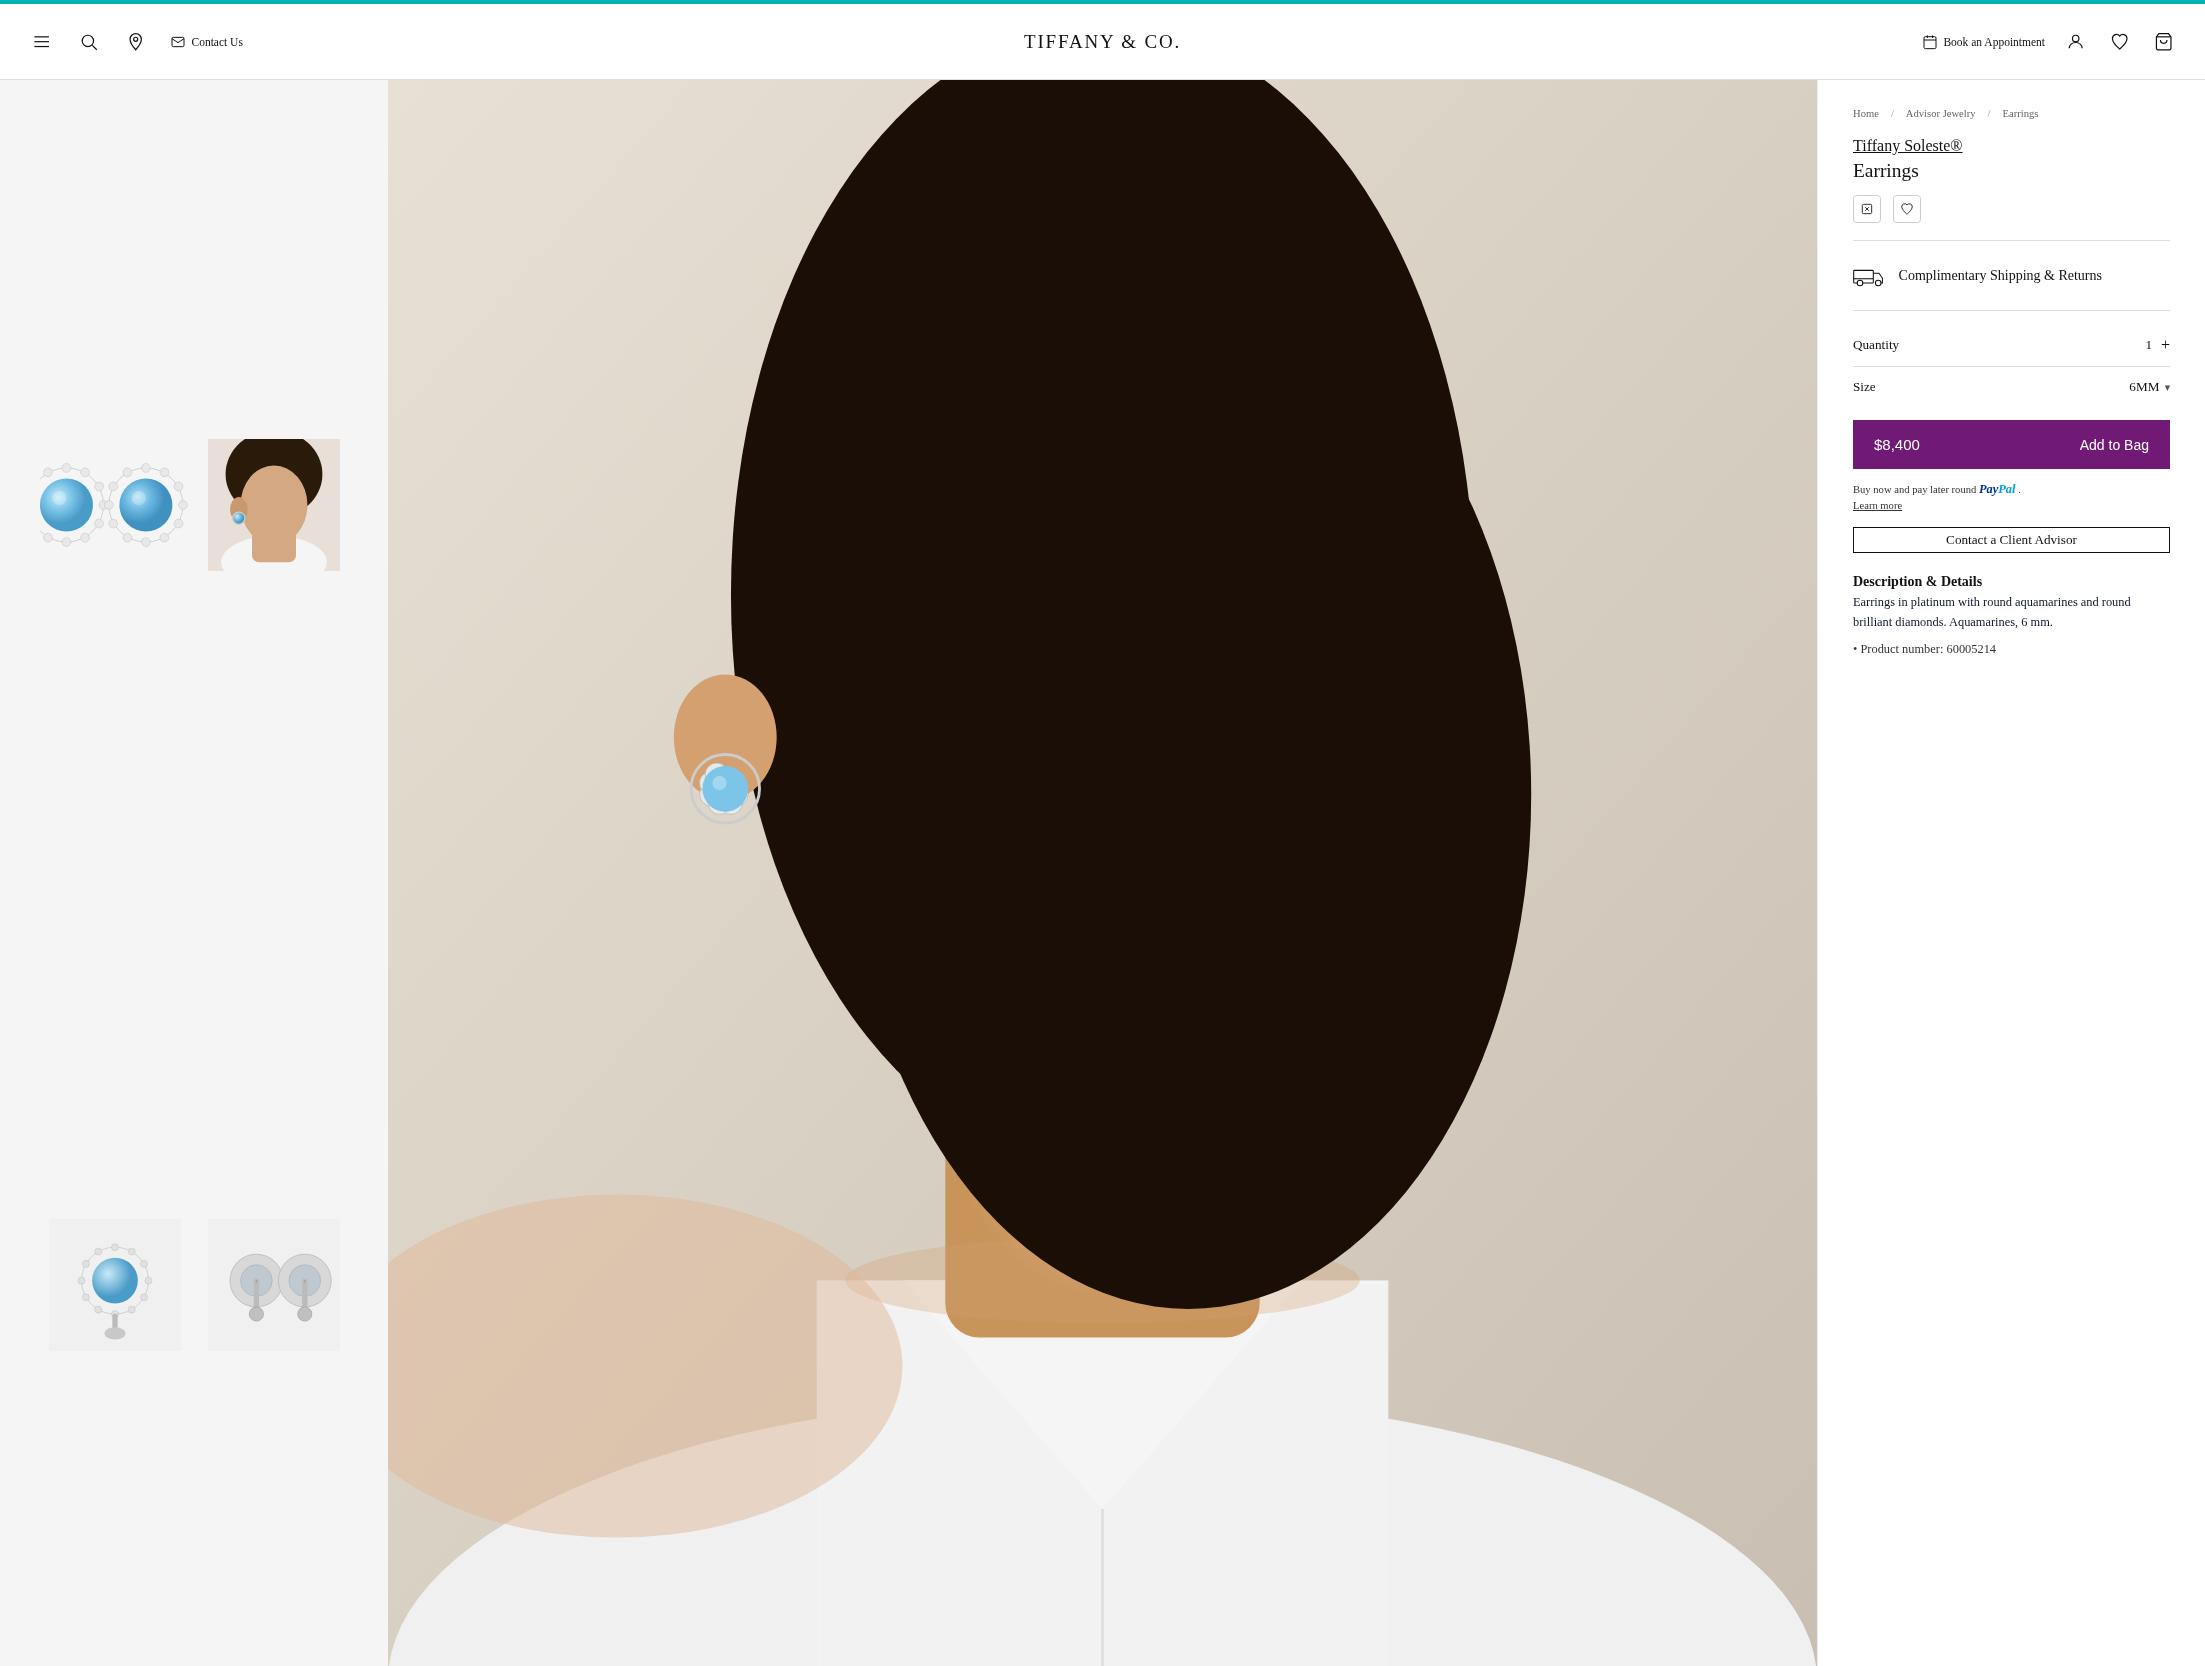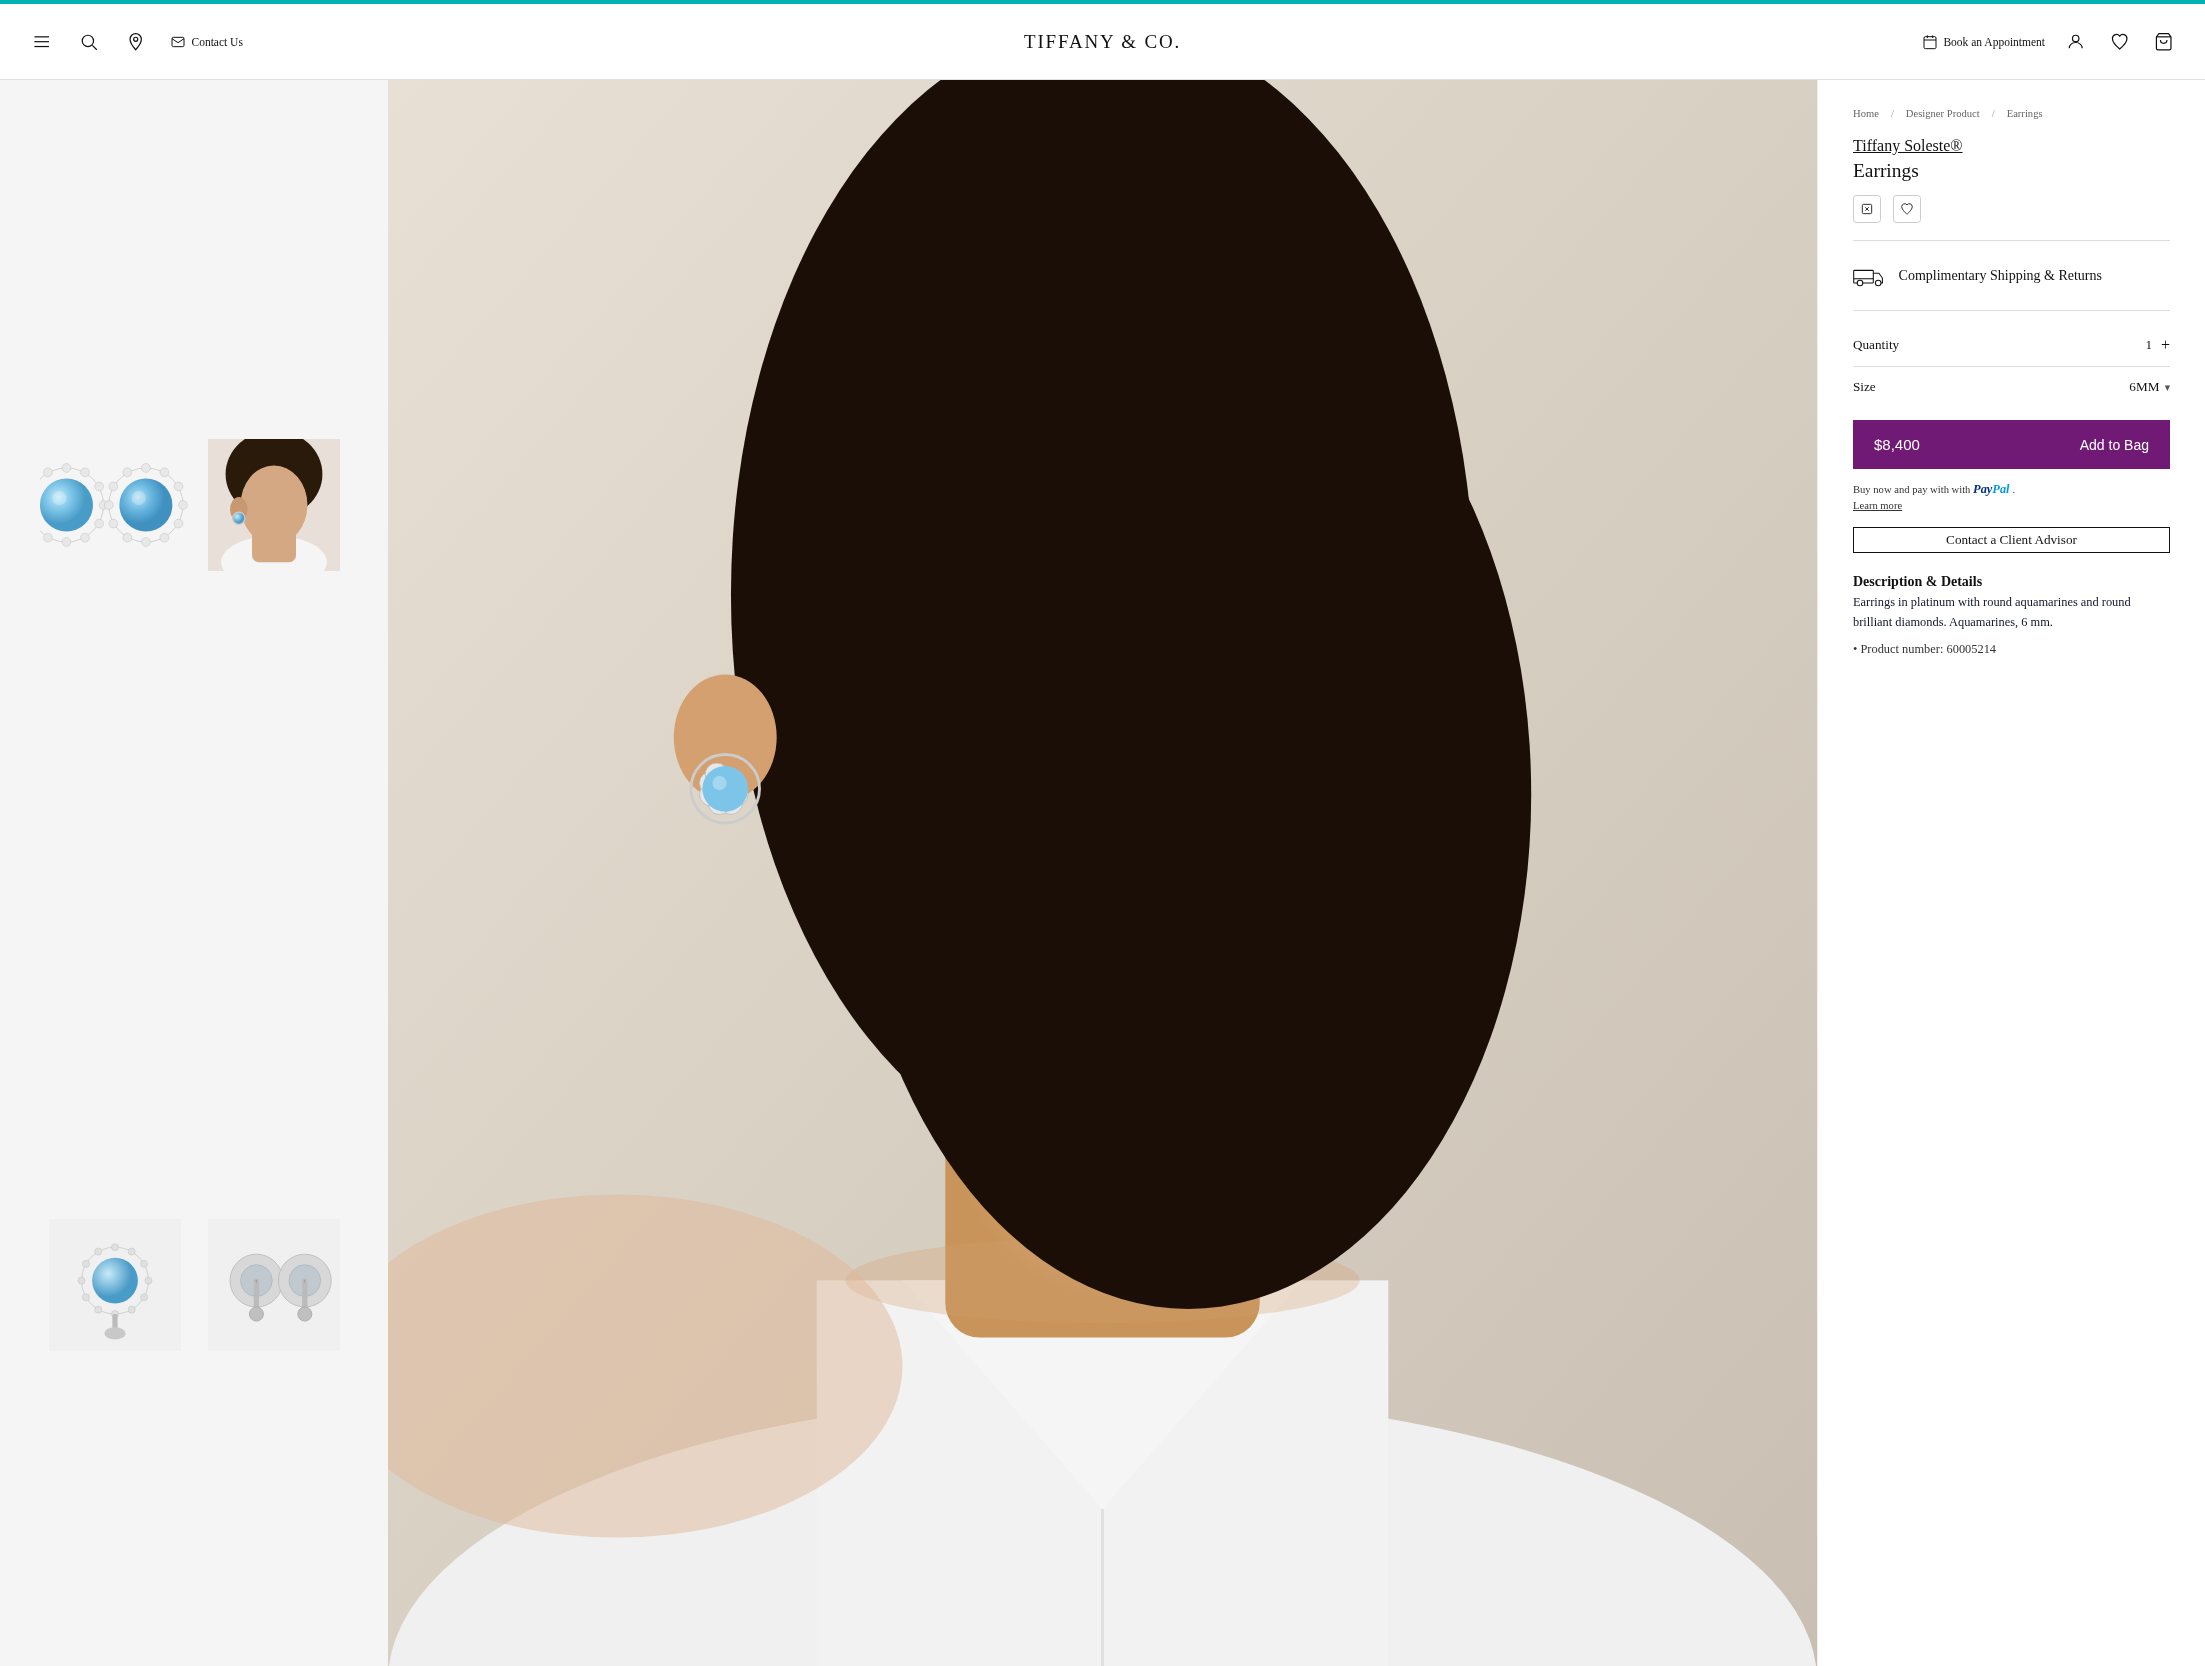--- a/index.html
+++ b/index.html
@@ -550,21 +550,21 @@
 
       <ellipse cx="80" cy="450" rx="100" ry="60" fill="#e0b898" opacity="0.5"></ellipse>
     </svg>
   </div>
 
   <div class="right-panel">
 
     <div class="breadcrumb">
       <span class="breadcrumb-link">Home</span>
       <span class="breadcrumb-sep">/</span>
-      <span class="breadcrumb-link">Designer Product</span>
+      <span class="breadcrumb-link">Advisor Jewelry</span>
       <span class="breadcrumb-sep">/</span>
       <span class="breadcrumb-current">Earrings</span>
     </div>
 
     <div class="product-name">Tiffany Soleste®</div>
     <div class="product-type">Earrings</div>
 
     <div class="product-actions">
       <div class="action-icon">
         <svg width="14" height="14" stroke="#111" fill="none" stroke-width="1.5" viewBox="0 0 24 24">
@@ -609,21 +609,21 @@
         <span class="chevron-down">▾</span>
       </div>
     </div>
 
     <button class="add-to-bag-btn">
       <span class="price">$8,400</span>
       <span class="add-label">Add to Bag</span>
     </button>
 
     <p class="paypal-row">
-      <span>Buy now and pay with with</span>
+      <span>Buy now and pay later round</span>
       <span class="paypal-brand">
         <span style="color:#003087;font-weight:bold;font-style:italic;font-size:12.4px;">Pay</span><span style="color:#009cde;font-weight:bold;font-style:italic;font-size:12.4px;">Pal</span>
       </span><span>.</span>
     </p>
     <span class="learn-more">Learn more</span>
 
     <button class="contact-advisor-btn">
       <span>Contact a Client Advisor</span>
     </button>
 

